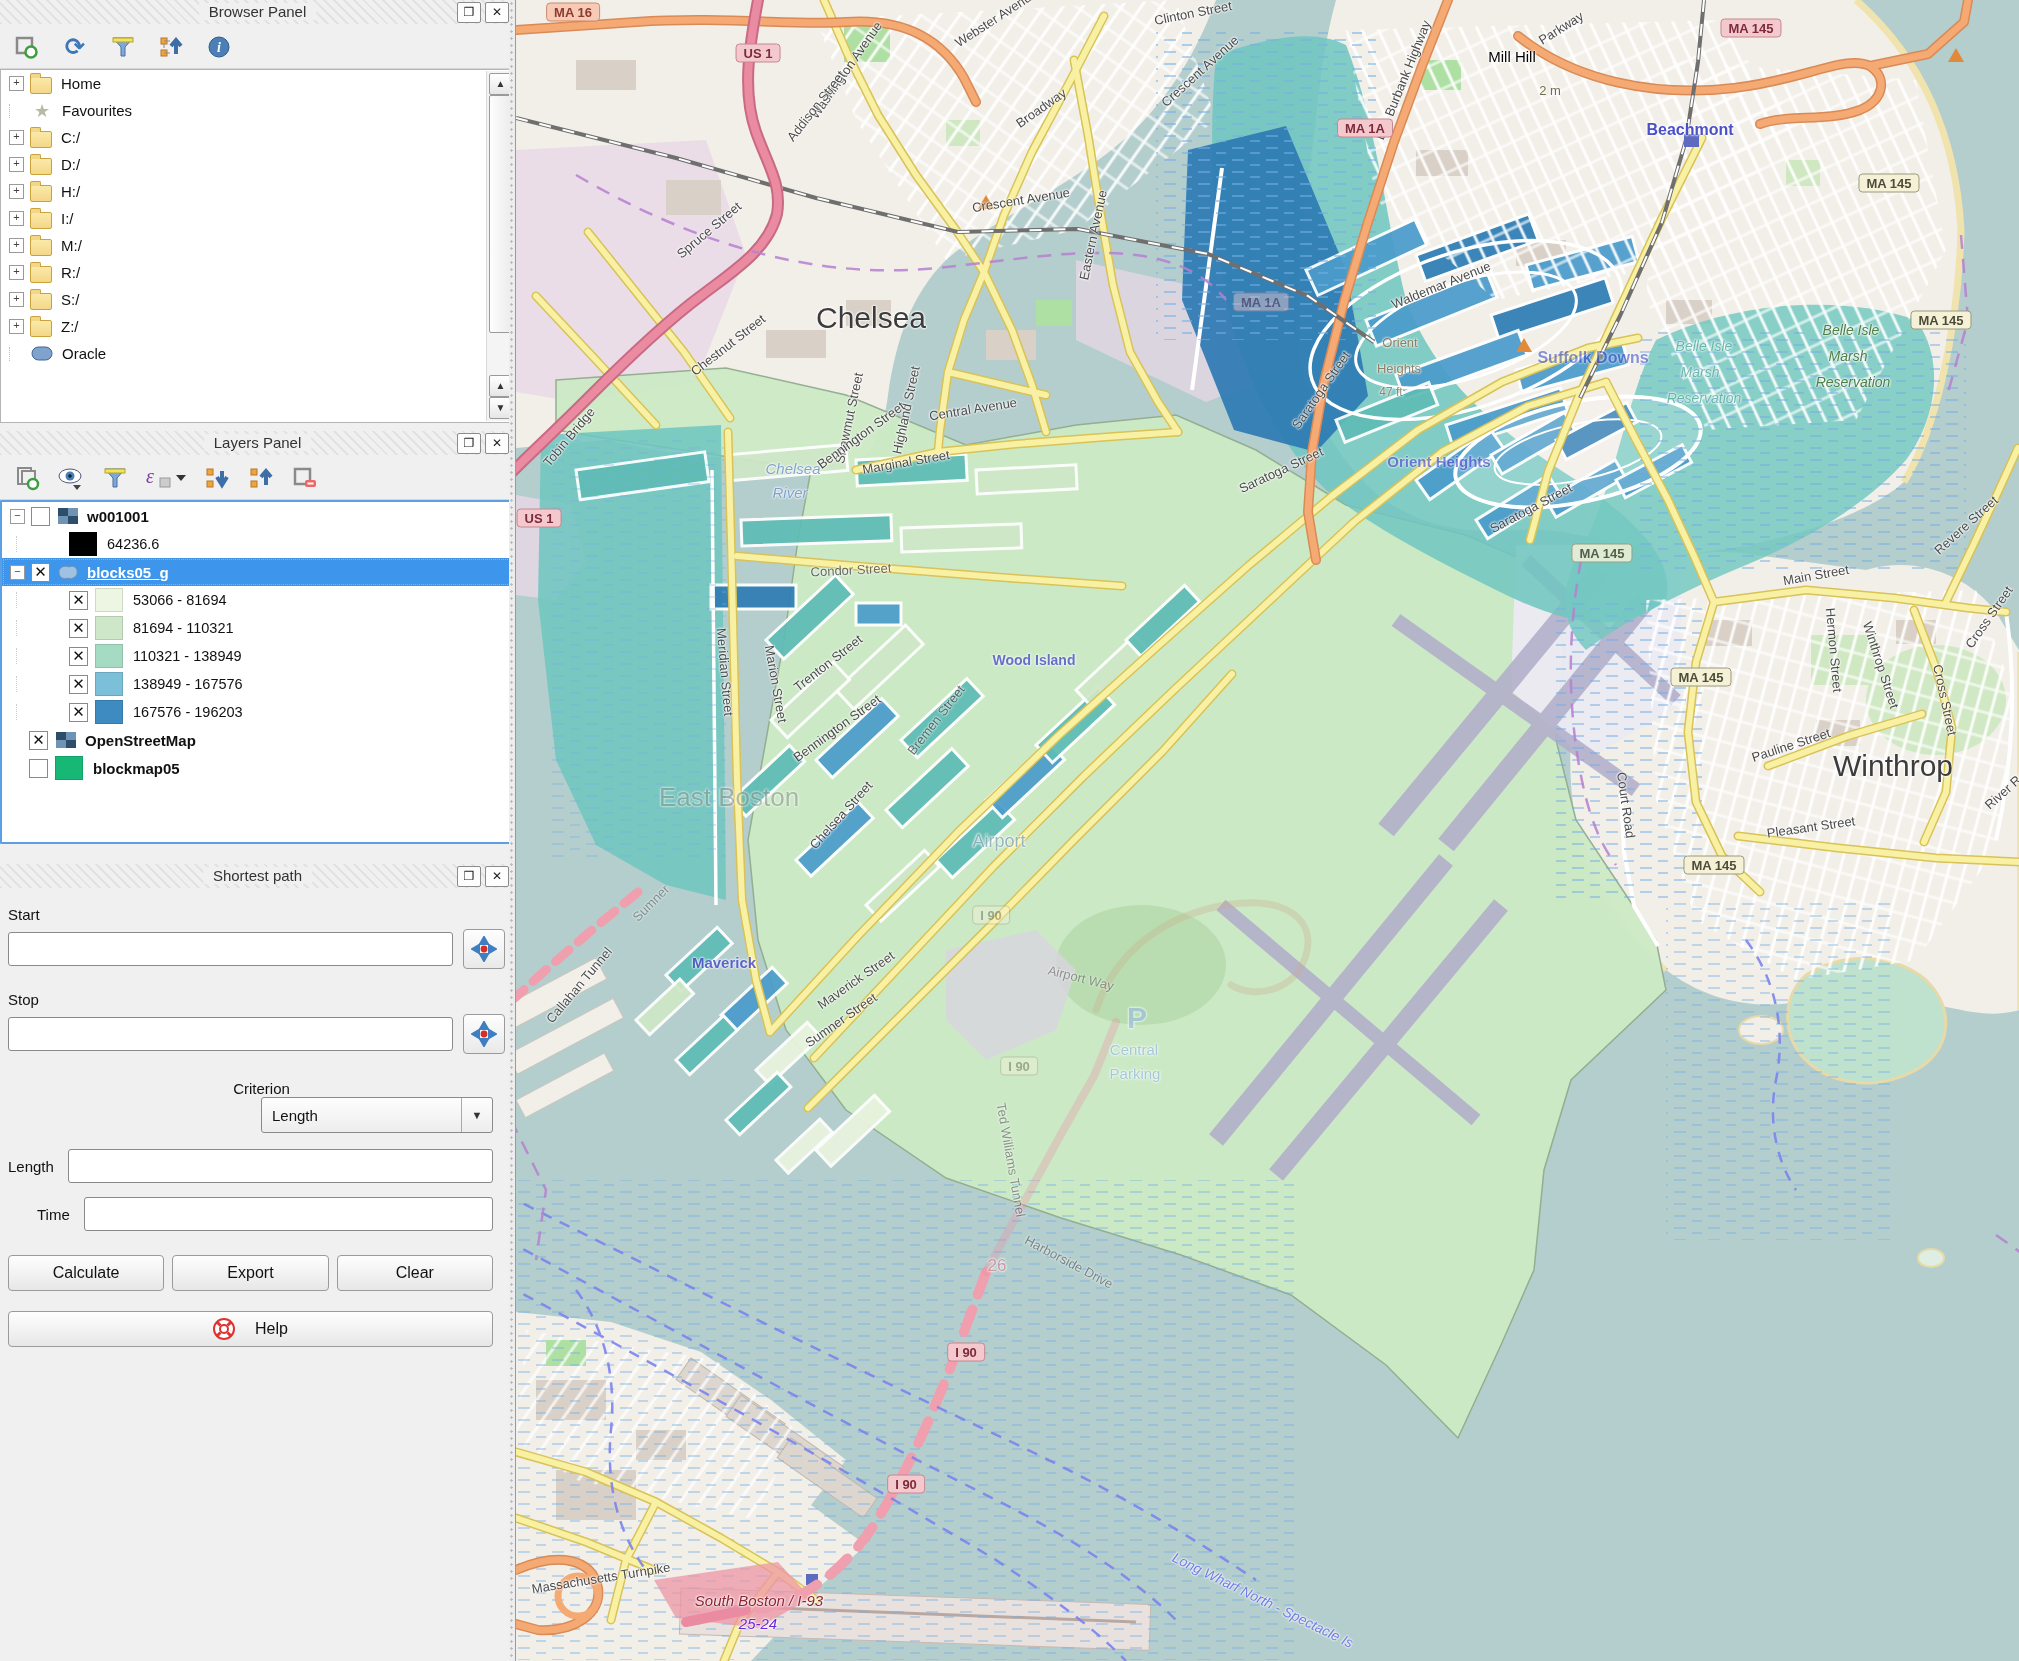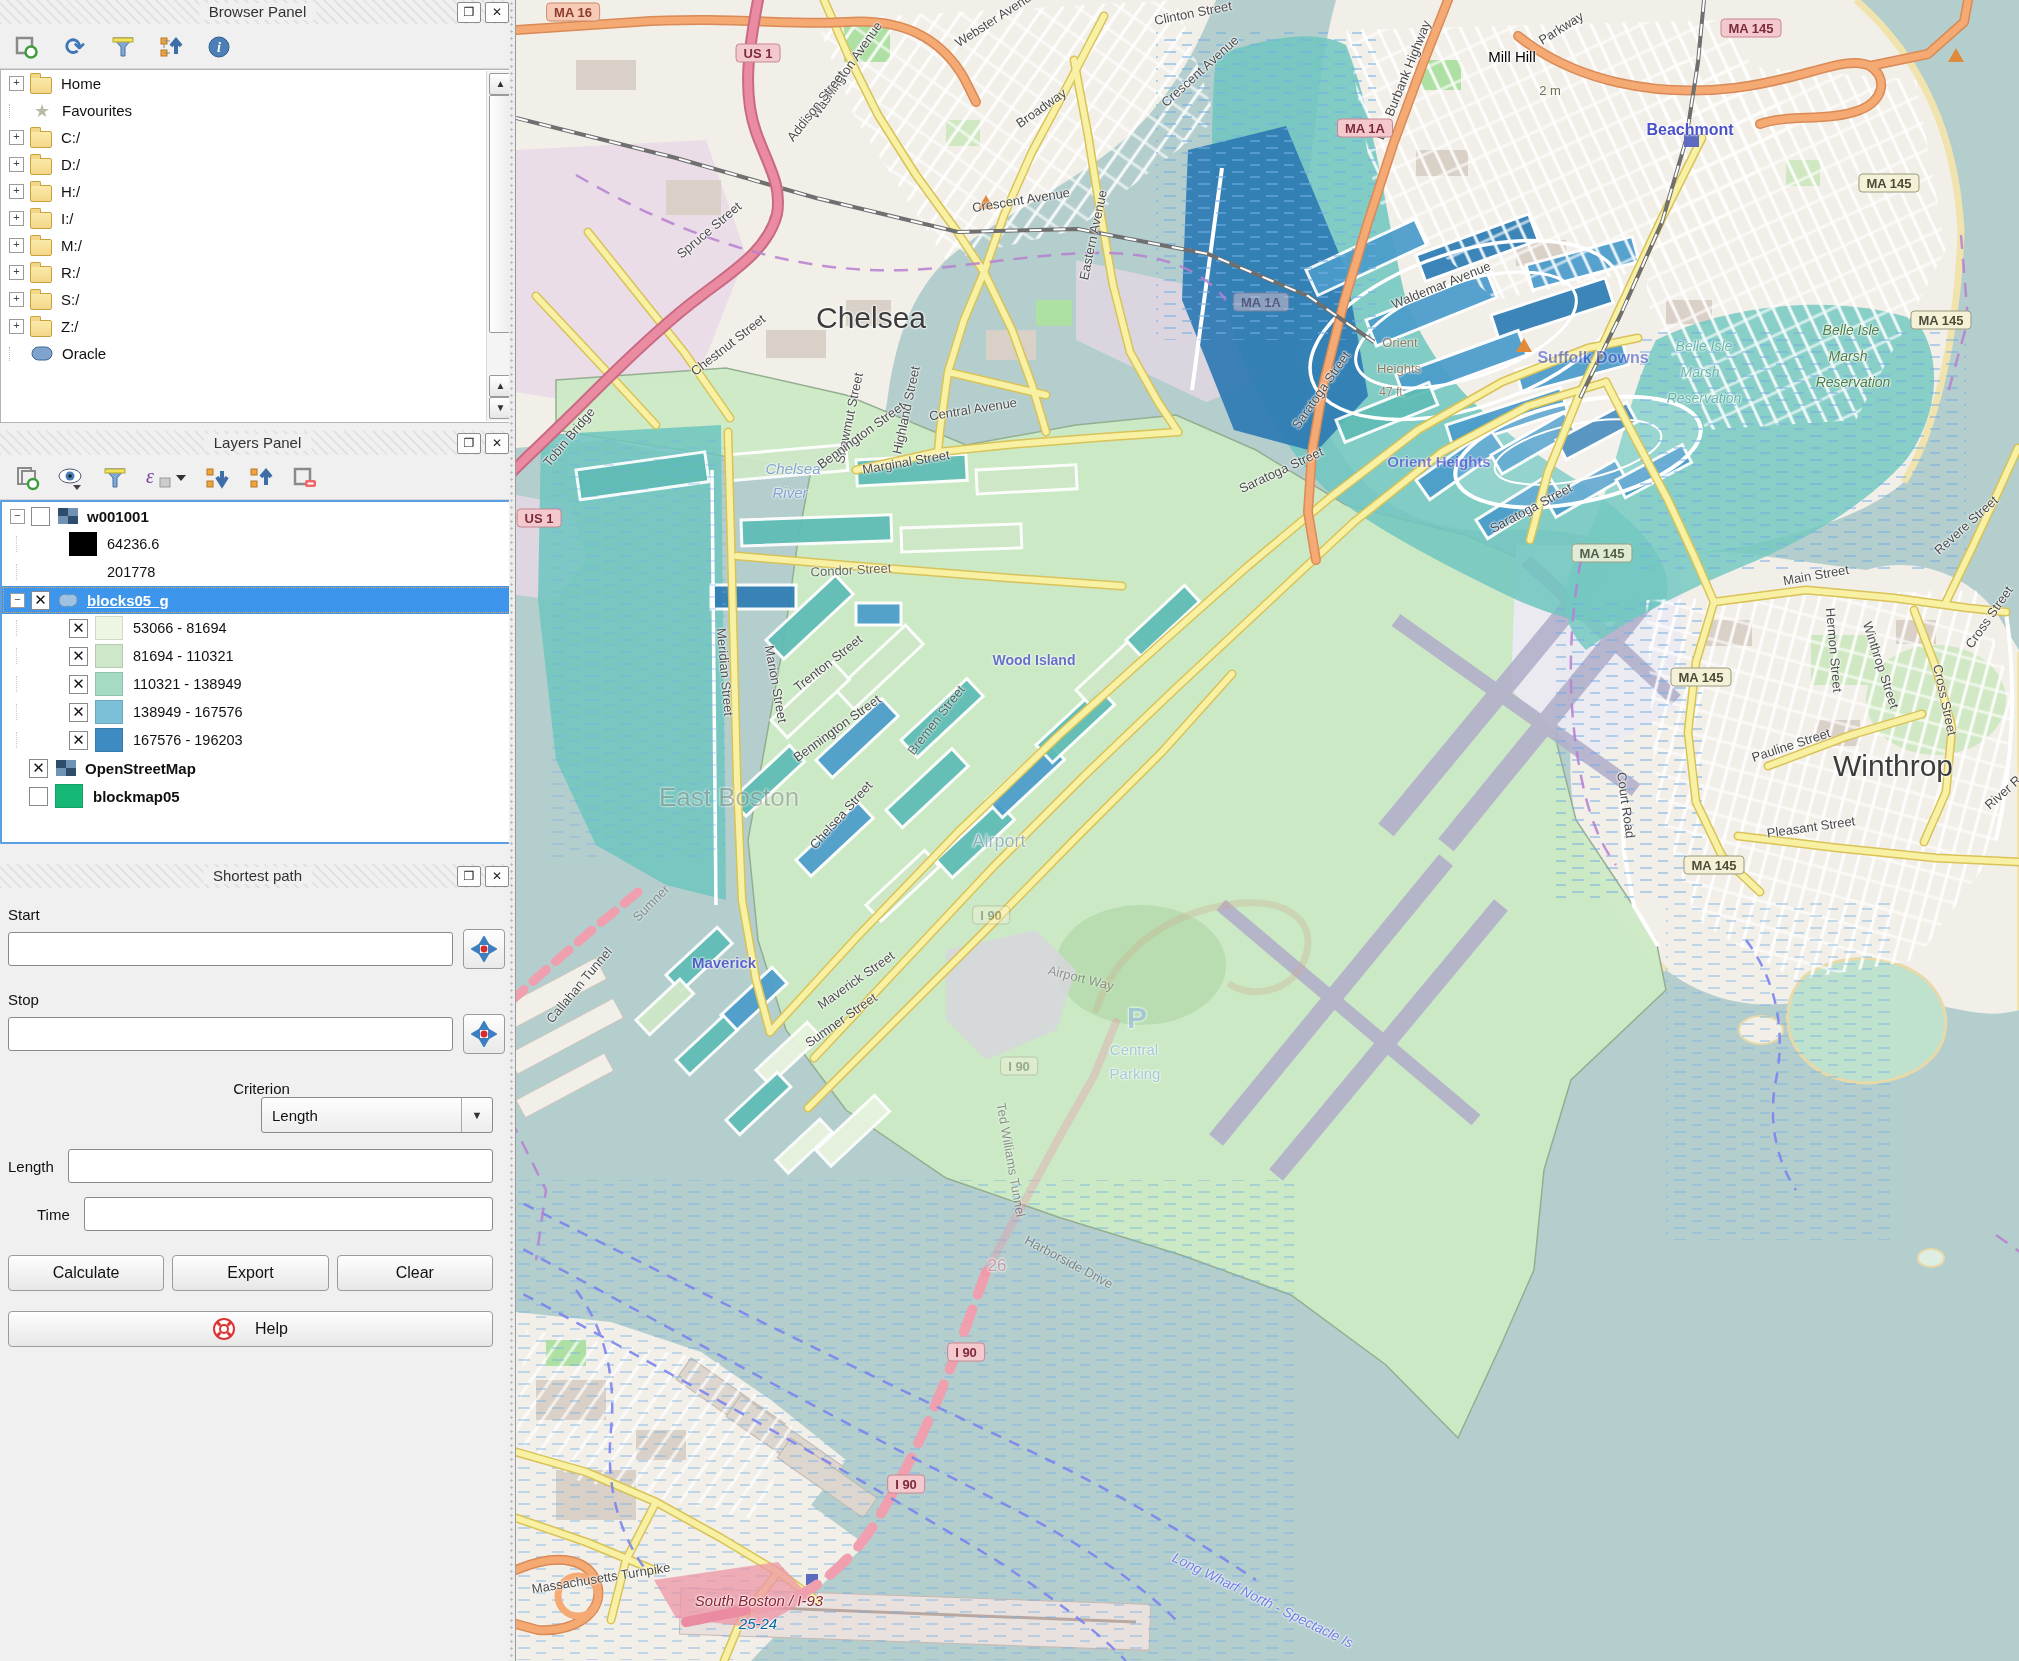--- a/index.html
+++ b/index.html
@@ -265,25 +265,20 @@
               <rect x="11" y="1" width="10" height="8" fill="#6f93b5"></rect>
               <rect x="1" y="9" width="10" height="8" fill="#6f93b5"></rect>
             </svg></span>
           <span class="name">w001001</span>
         </div>
         <div class="lrow">
           <span style="width:52px;flex:none;border-left:1px dotted #ccc;height:16px;margin-left:14px;"></span>
           <span class="sw" style="background:#000000;"></span>
           <span class="legend-label">64236.6</span>
         </div>
-        <div class="lrow">
-          <span style="width:52px;flex:none;border-left:1px dotted #ccc;height:16px;margin-left:14px;"></span>
-          <span class="sw" style="border-color:transparent;"></span>
-          <span class="legend-label">201778</span>
-        </div>
         <div class="lrow sel">
           <span class="exp">−</span>
           <span class="cb">✕</span>
           <span class="lyrico"><svg width="22" height="18">
               <path d="M2,9 C2,4 8,2 12,4 C16,2 21,5 20,9 C21,13 15,17 11,15 C6,17 2,14 2,9 Z" fill="#9fc2e2" stroke="#6d94b8"></path>
             </svg></span>
           <span class="name">blocks05_g</span>
         </div>
         <div class="lrow">
           <span style="width:52px;flex:none;border-left:1px dotted #ccc;height:16px;margin-left:14px;"></span>
@@ -757,21 +752,21 @@
       <div class="lbl" style="left: 340px; top: 980px; --r: -35deg;">Maverick Street</div>
       <div class="lbl" style="left: 325px; top: 1020px; --r: -35deg;">Sumner Street</div>
       <div class="lbl" style="left: 135px; top: 903px; --r: -45deg; opacity: 0.5;">Sumner</div>
       <div class="lbl" style="left: 63px; top: 985px; --r: -50deg;">Callahan Tunnel</div>
       <div class="lbl" style="left: 565px; top: 978px; --r: 14deg; opacity: 0.5;">Airport Way</div>
       <div class="lbl" style="left: 495px; top: 1160px; --r: 80deg; opacity: 0.55;">Ted Williams Tunnel</div>
       <div class="lbl" style="left: 553px; top: 1262px; --r: 28deg; opacity: 0.55;">Harborside Drive</div>
       <div class="lbl" style="left: 481px; top: 1266px; font-size: 17px; color: rgb(208, 143, 152); opacity: 0.8;">26</div>
       <div class="lbl" style="left: 85px; top: 1578px; --r: -9deg;">Massachusetts Turnpike</div>
       <div class="lbl" style="left: 243px; top: 1600px; font-size: 15px; color: rgb(140, 35, 50); font-style: italic;">South Boston / I-93</div>
-      <div class="lbl" style="left: 242px; top: 1623px; font-size: 15px; color: #0369a1; font-style: italic;">25-24</div>
+      <div class="lbl" style="left: 242px; top: 1623px; font-size: 15px; color: #6d28d9; font-style: italic;">25-24</div>
       <div class="lbl" style="left: 747px; top: 1600px; --r: 26deg; font-size: 14px; color: rgb(106, 116, 232); font-style: italic; opacity: 0.9;">Long Wharf North - Spectacle Is</div>
       <div class="lbl" style="left: 1300px; top: 575px; --r: -10deg;">Main Street</div>
       <div class="lbl" style="left: 1318px; top: 650px; --r: 85deg;">Hermon Street</div>
       <div class="lbl" style="left: 1365px; top: 665px; --r: 72deg;">Winthrop Street</div>
       <div class="lbl" style="left: 1450px; top: 525px; --r: -42deg;">Revere Street</div>
       <div class="lbl" style="left: 1473px; top: 617px; --r: -55deg;">Cross Street</div>
       <div class="lbl" style="left: 1429px; top: 700px; --r: 78deg;">Cross Street</div>
       <div class="lbl" style="left: 1275px; top: 745px; --r: -18deg;">Pauline Street</div>
       <div class="lbl" style="left: 1110px; top: 805px; --r: 82deg;">Court Road</div>
       <div class="lbl" style="left: 1295px; top: 827px; --r: -8deg;">Pleasant Street</div>

